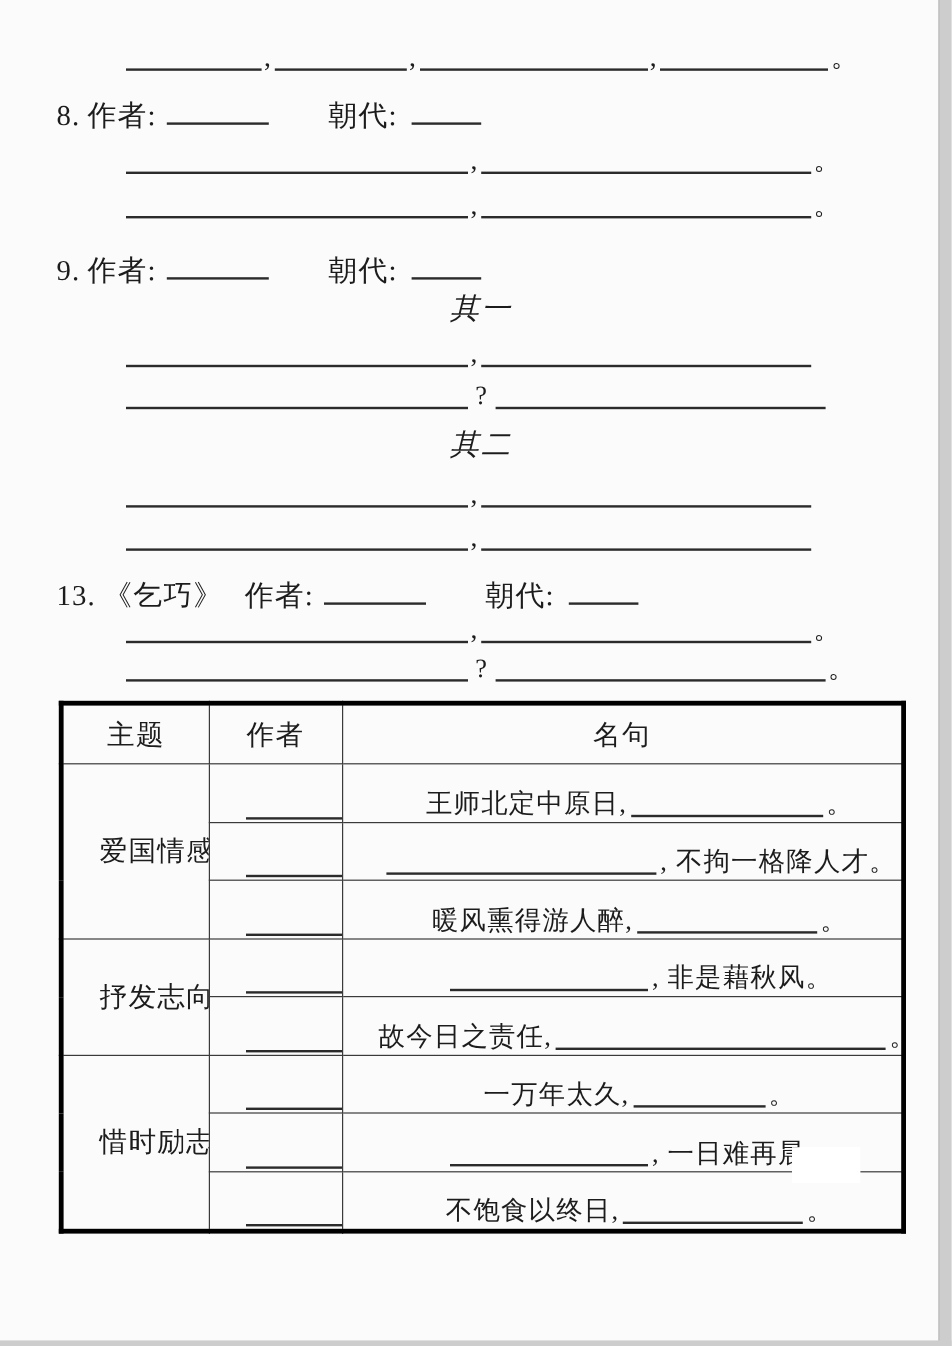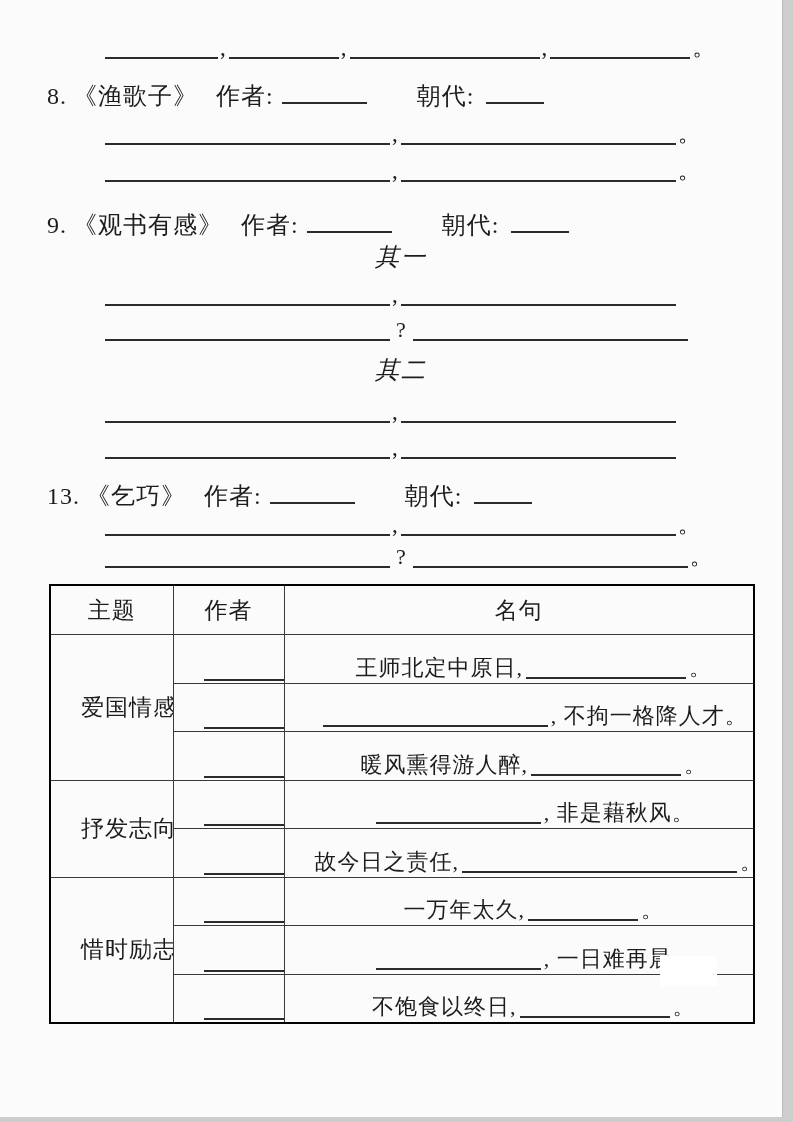--- a/index.html
+++ b/index.html
@@ -87,21 +87,21 @@
     width:706px;
     table-layout:fixed;
     font-size:22px;
     letter-spacing:1px;
   }
   table.ptable td{
     border:1.5px solid #3a3a3a;
     padding:0;
     overflow:hidden;
   }
-  table.ptable{border:2px solid #000000;}
+  table.ptable{border:4px solid #000000;}
   tr.hrow td{
     height:48px;
     text-align:center;vertical-align:middle;
     font-size:23px;
   }
   td.tcell{
     text-align:right;vertical-align:middle;
     font-size:23px;letter-spacing:1px;
   }
   tr.brow td{height:47.5px;padding-left:30px;}
@@ -145,36 +145,34 @@
 <body>
 
 <div class="sheet">
 
   <div class="line intro">
     <span class="blank" style="width:113px"></span><span class="sep">,</span><span class="blank" style="width:110px"></span><span class="sep">,</span><span class="blank" style="width:190px"></span><span class="sep">,</span><span class="blank" style="width:140px"></span><span class="endp">。</span>
   </div>
 
   <div class="item-head mh8">
     <span class="qnum">8.</span>
-    <span class="qtitle">《渔歌子》</span>
     <span class="lbl">作者:</span>
     <span class="blank blank-author"></span>
     <span class="lbl dyn-lbl">朝代:</span>
     <span class="blank blank-dyn"></span>
   </div>
   <div class="line verse mv1">
     <span class="blank vb1"></span><span class="sep">,</span><span class="blank vb2"></span><span class="endp">。</span>
   </div>
   <div class="line verse mv2">
     <span class="blank vb1"></span><span class="sep">,</span><span class="blank vb2"></span><span class="endp">。</span>
   </div>
 
   <div class="item-head mh9">
     <span class="qnum">9.</span>
-    <span class="qtitle">《观书有感》</span>
     <span class="lbl">作者:</span>
     <span class="blank blank-author"></span>
     <span class="lbl dyn-lbl">朝代:</span>
     <span class="blank blank-dyn"></span>
   </div>
   <div class="part-title mp1">其一</div>
   <div class="line verse mv3">
     <span class="blank vb1"></span><span class="sep">,</span><span class="blank vb2"></span>
   </div>
   <div class="line verse mv4">

